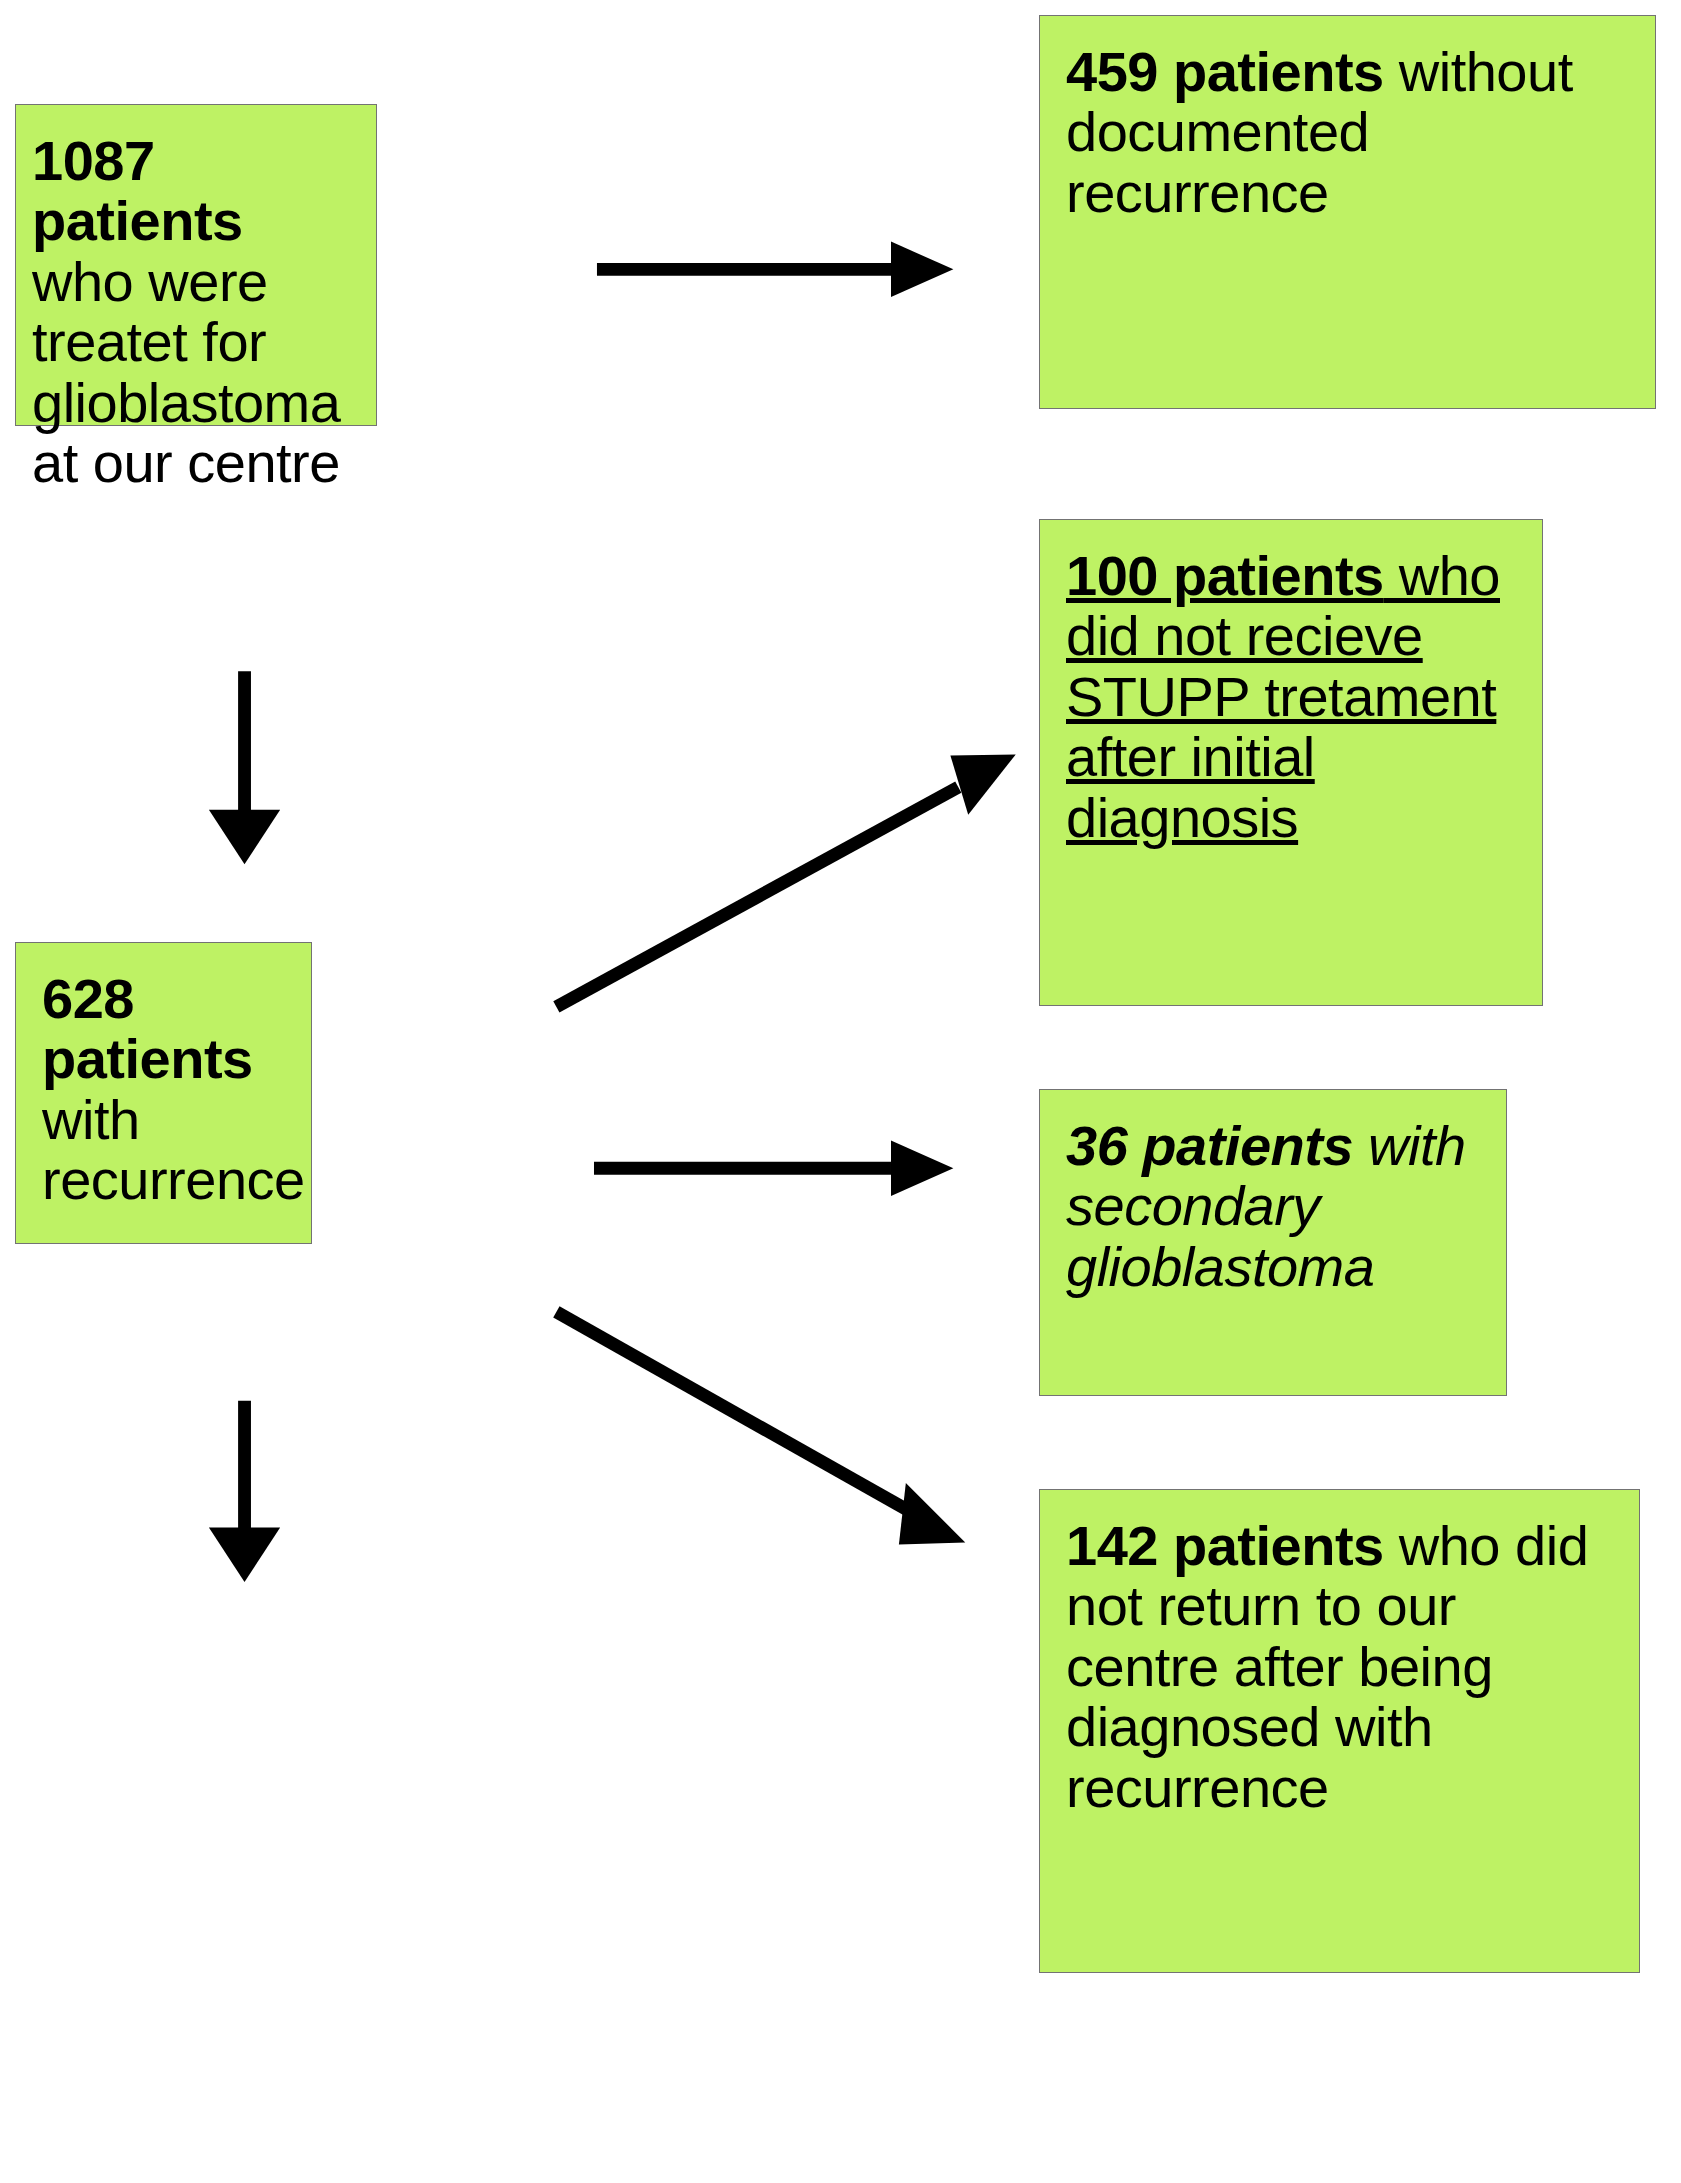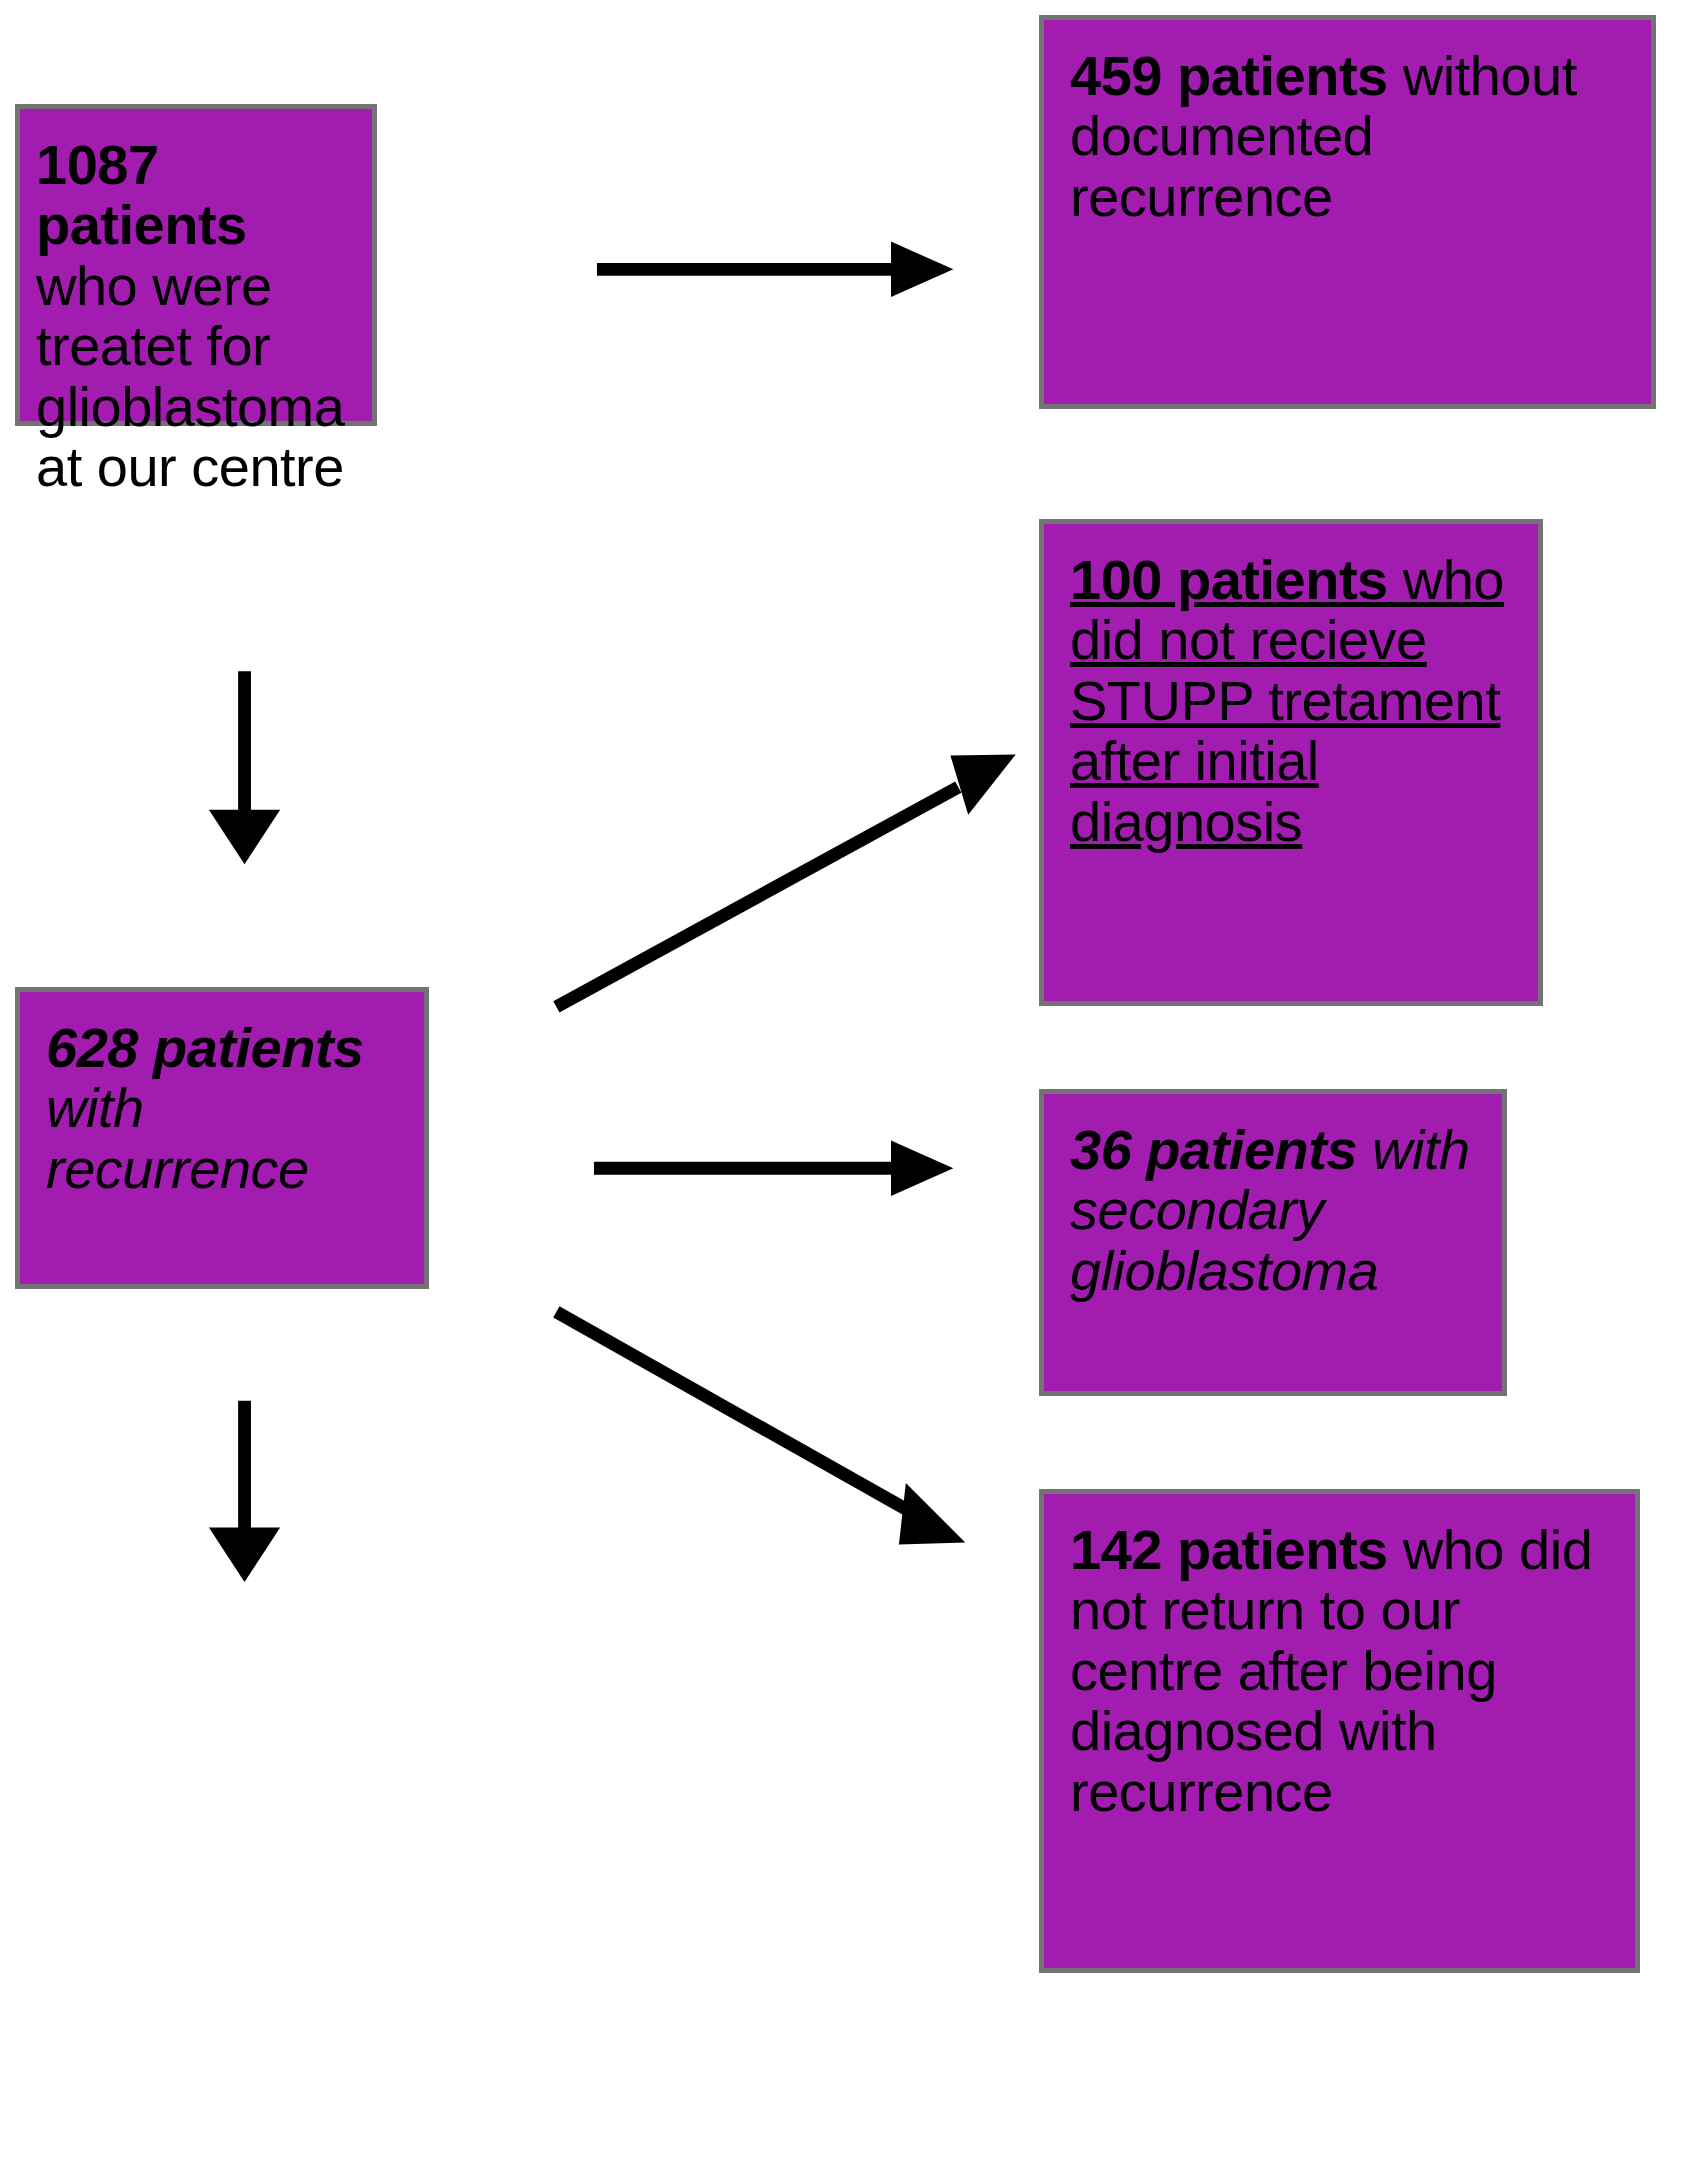--- a/index.html
+++ b/index.html
@@ -14,22 +14,22 @@
   #canvas {
     position: relative;
     width: 1681px;
     height: 2183px;
     background: #ffffff;
     overflow: hidden;
   }
   .node {
     position: absolute;
     box-sizing: border-box;
-    border: 5px solid #737373;
-    background: #a21caf;
+    border: 1px solid #737373;
+    background: #bef264;
     color: #000000;
     font-size: 56px;
     line-height: 1.08;
     letter-spacing: -0.5px;
     padding: 26px 22px 18px 26px;
     overflow: visible;
     white-space: normal;
   }
   .node .lead {
     font-weight: bold;
@@ -97,21 +97,21 @@
   </div>
 
   <div class="node" style="left:1039px; top:15px; width:617px; height:394px;">
     <p><span class="lead">459 patients</span><span> without documented recurrence</span></p>
   </div>
 
   <div class="node" style="left:1039px; top:519px; width:504px; height:487px;text-decoration:underline;">
     <p><span class="lead">100 patients</span><span> who did not recieve STUPP tretament after initial diagnosis</span></p>
   </div>
 
-  <div class="node" style="left:15px; top:987px; width:414px; height:302px;font-style:italic;">
+  <div class="node" style="left:15px; top:942px; width:297px; height:302px;">
     <p><span class="lead">628 patients</span><span> with recurrence</span></p>
   </div>
 
   <div class="node" style="left:1039px; top:1089px; width:468px; height:307px;font-style:italic;">
     <p><span class="lead">36 patients</span><span> with secondary glioblastoma</span></p>
   </div>
 
   <div class="node" style="left:1039px; top:1489px; width:601px; height:484px;">
     <p><span class="lead">142 patients</span><span> who did not return to our centre after being diagnosed with recurrence</span></p>
   </div>

